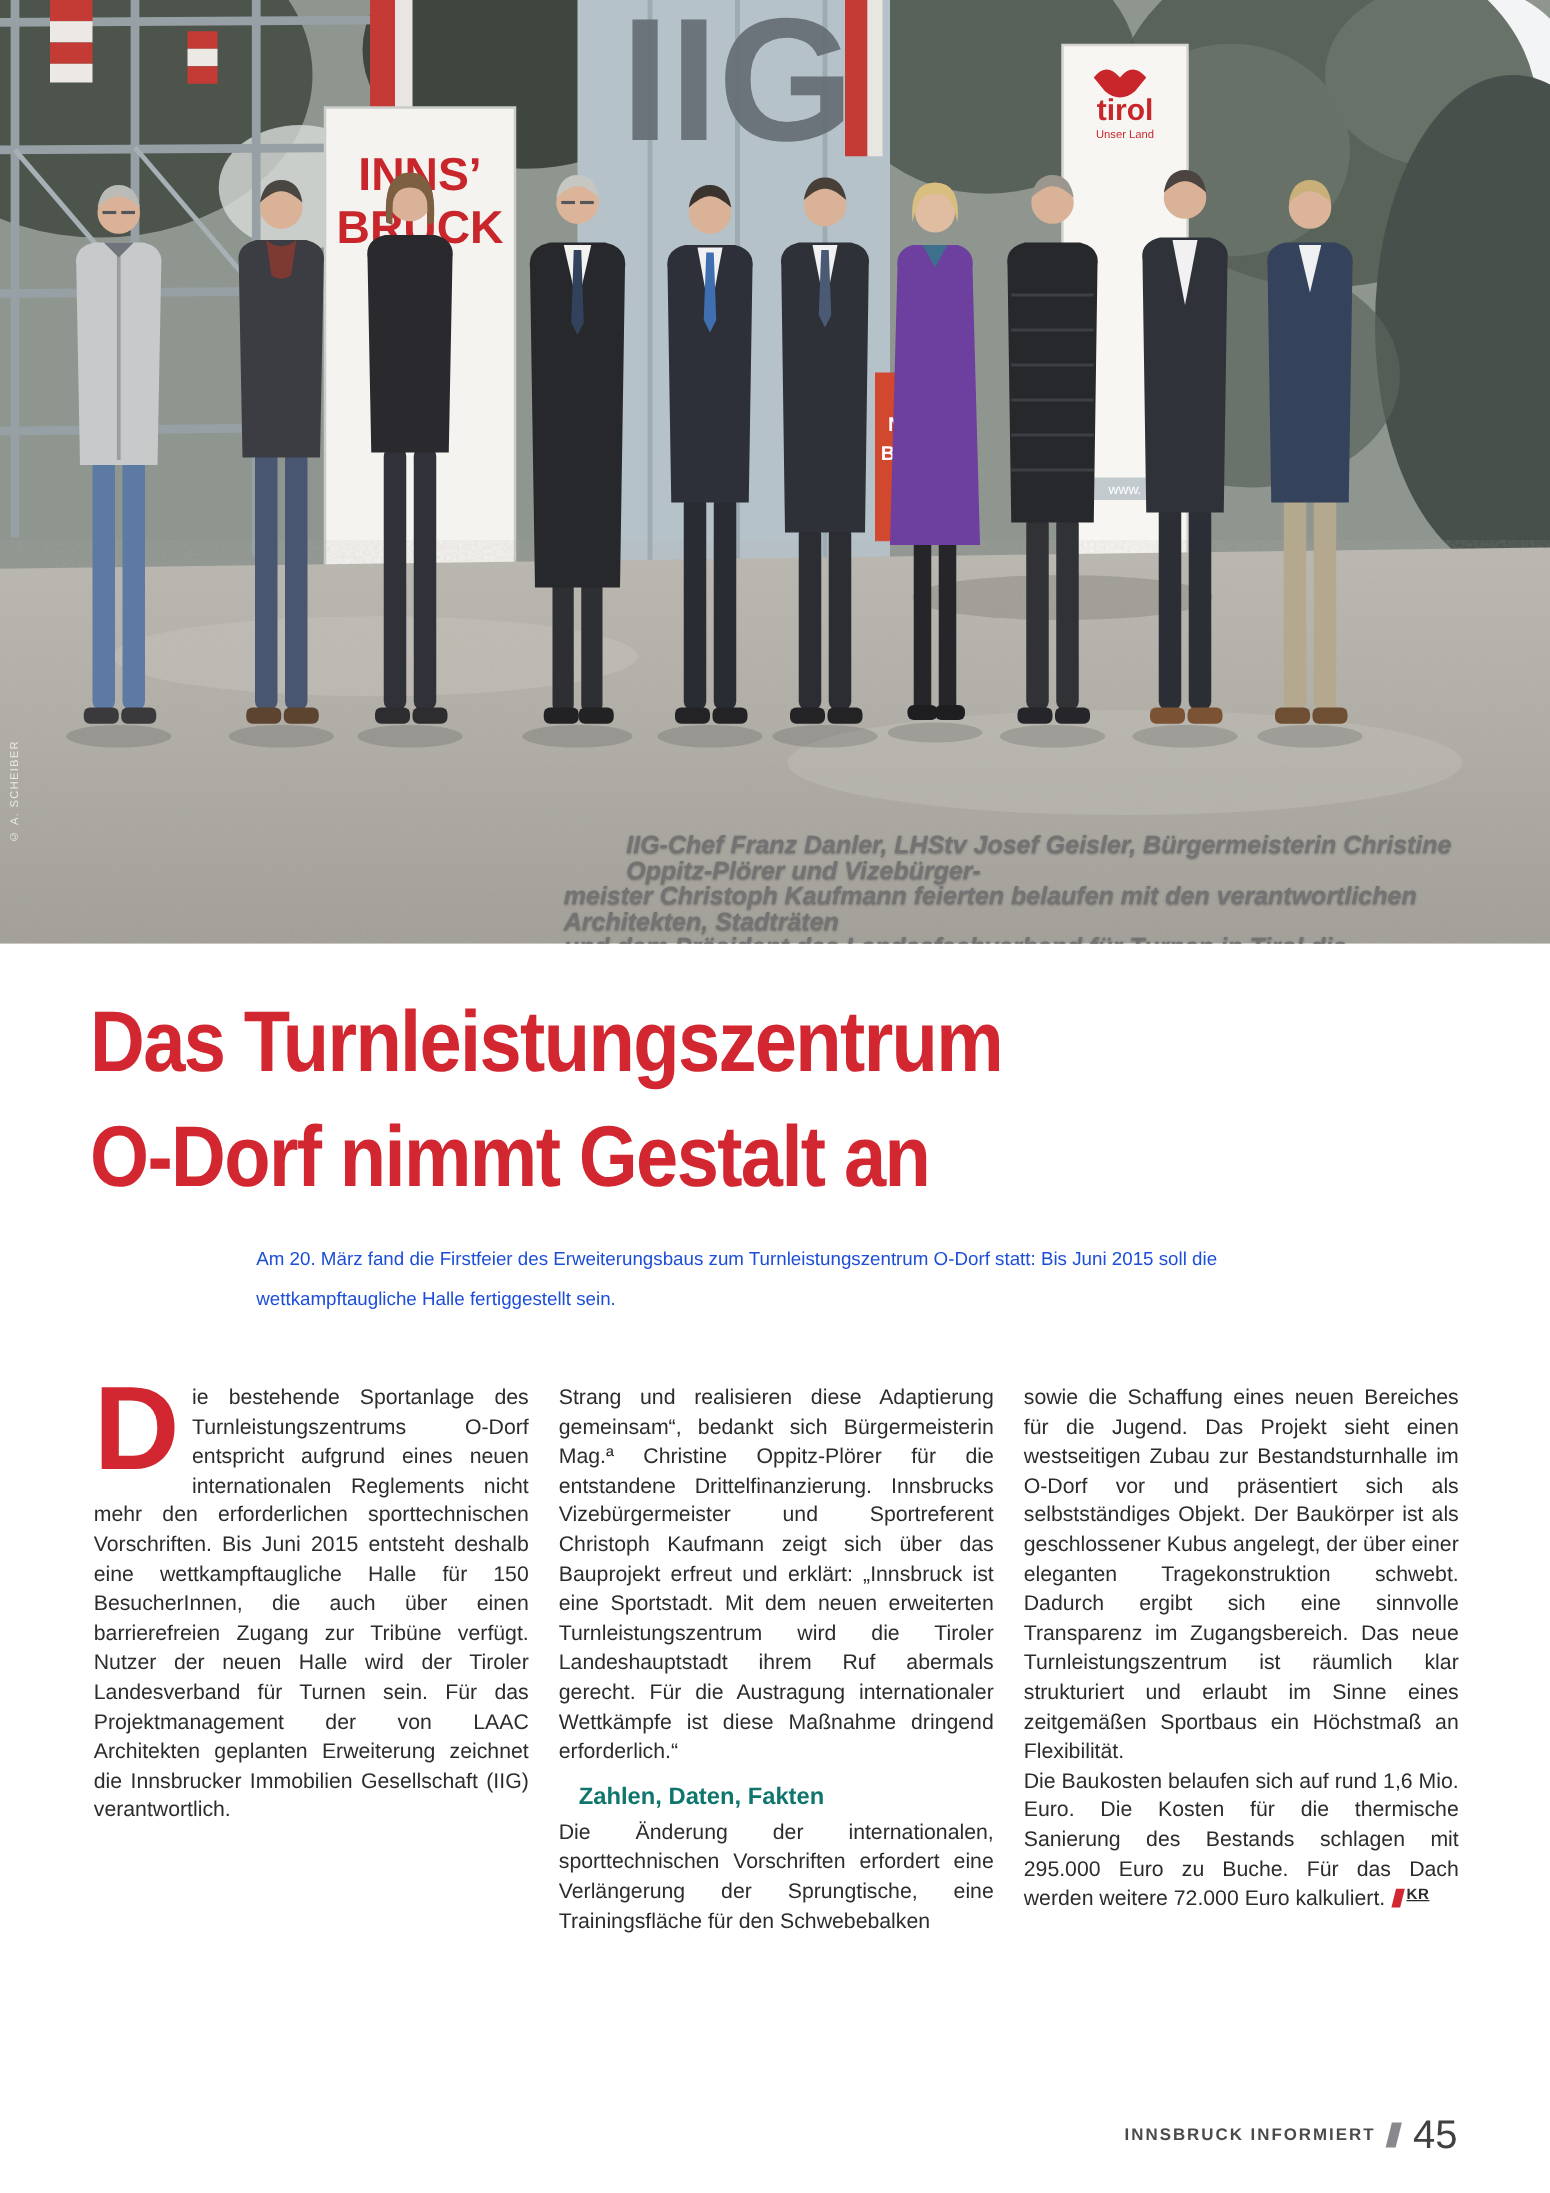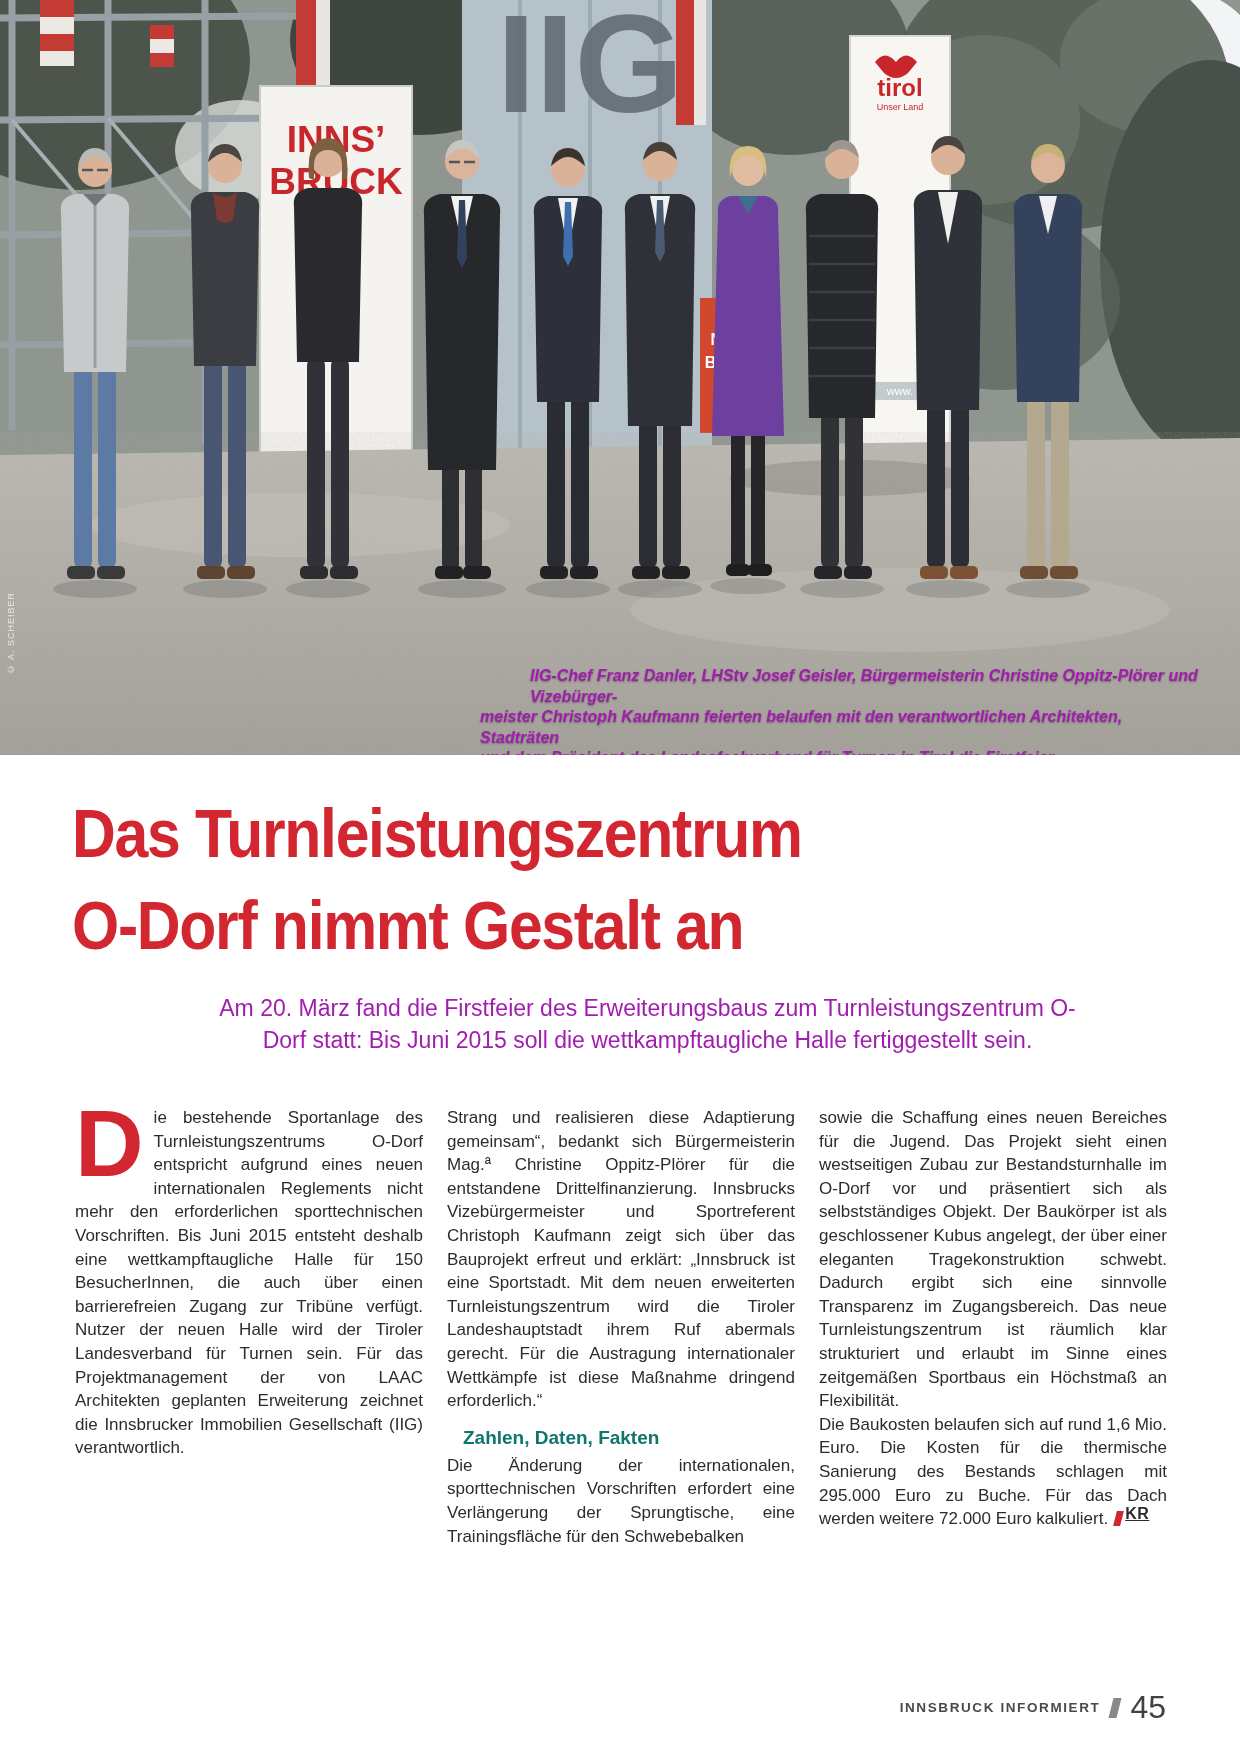--- a/index.html
+++ b/index.html
@@ -2,45 +2,45 @@
 <html lang="de"><head>
 <meta charset="utf-8">
 <style>
   html,body{margin:0;padding:0;background:#ffffff;}
   .page{position:relative;width:1240px;height:1754px;background:#ffffff;overflow:hidden;
         font-family:"Liberation Sans","DejaVu Sans",sans-serif;color:#2c2c2c;}
 
   
   .photo{position:absolute;left:0;top:0;width:1240px;height:755px;margin:0;overflow:hidden;}
   .photo svg{display:block;width:1240px;height:755px;}
-  .caption{position:absolute;left:480px;top:666px;width:720px;
-           font-style:italic;font-weight:700;font-size:16px;line-height:20.5px;color:#a21caf;
+  .caption{position:absolute;left:451px;top:666px;width:720px;
+           font-style:italic;font-weight:700;font-size:20px;line-height:20.5px;color:#737373;
            text-shadow:0 1px 2px rgba(0,0,0,.35);}
   .cap-line{display:block;}
   .cap-indent{padding-left:50px;}
   .credit{position:absolute;left:6px;top:592px;writing-mode:vertical-rl;transform:rotate(180deg);
           font-size:9px;letter-spacing:1px;color:#f0f0ec;opacity:.9;}
 
   
   .headline{position:absolute;left:72px;top:788px;margin:0;width:1160px;
             font-size:69px;line-height:92px;font-weight:700;letter-spacing:-1.5px;
             color:#d22730;transform:scaleX(.88);transform-origin:left top;white-space:nowrap;}
   .lead{position:absolute;left:205px;top:992px;margin:0;width:885px;
-        font-size:23px;line-height:32px;color:#a21caf;text-align:center;}
+        font-size:15px;line-height:32px;color:#1d4ed8;}
 
   
   .columns{position:absolute;left:75px;top:1106px;width:1092px;display:flex;gap:24px;}
   .col{width:348px;font-size:17px;line-height:23.6px;text-align:justify;color:#2c2c2c;}
   .col p{margin:0;}
   .dropcap{float:left;color:#d22730;font-weight:700;font-size:95px;line-height:71px;
            padding:2px 10px 0 0;}
   .subhead{margin:13px 0 4px 16px;font-size:19px;line-height:24px;font-weight:700;color:#0f766e;text-align:left;}
   .endmark{display:inline-block;width:7px;height:15px;background:#d22730;
            transform:skewX(-14deg);margin:0 3px -2px 7px;}
-  .author{font-size:16px;font-weight:700;letter-spacing:.5px;color:#2b2b2b;
+  .author{font-size:12px;font-weight:700;letter-spacing:.5px;color:#2b2b2b;
           position:relative;top:-5px;text-decoration:underline;}
 
   
   .footer{position:absolute;top:1689px;right:74px;display:flex;align-items:center;gap:11px;justify-content:space-between;}
   .foot-mag{font-size:13.5px;font-weight:700;letter-spacing:1.6px;color:#4a4a4c;}
   .foot-slash{display:inline-block;width:8px;height:20px;background:#87898c;transform:skewX(-14deg);}
   .foot-num{font-size:32px;color:#3f4143;}
 </style>
 </head>
 <body>

